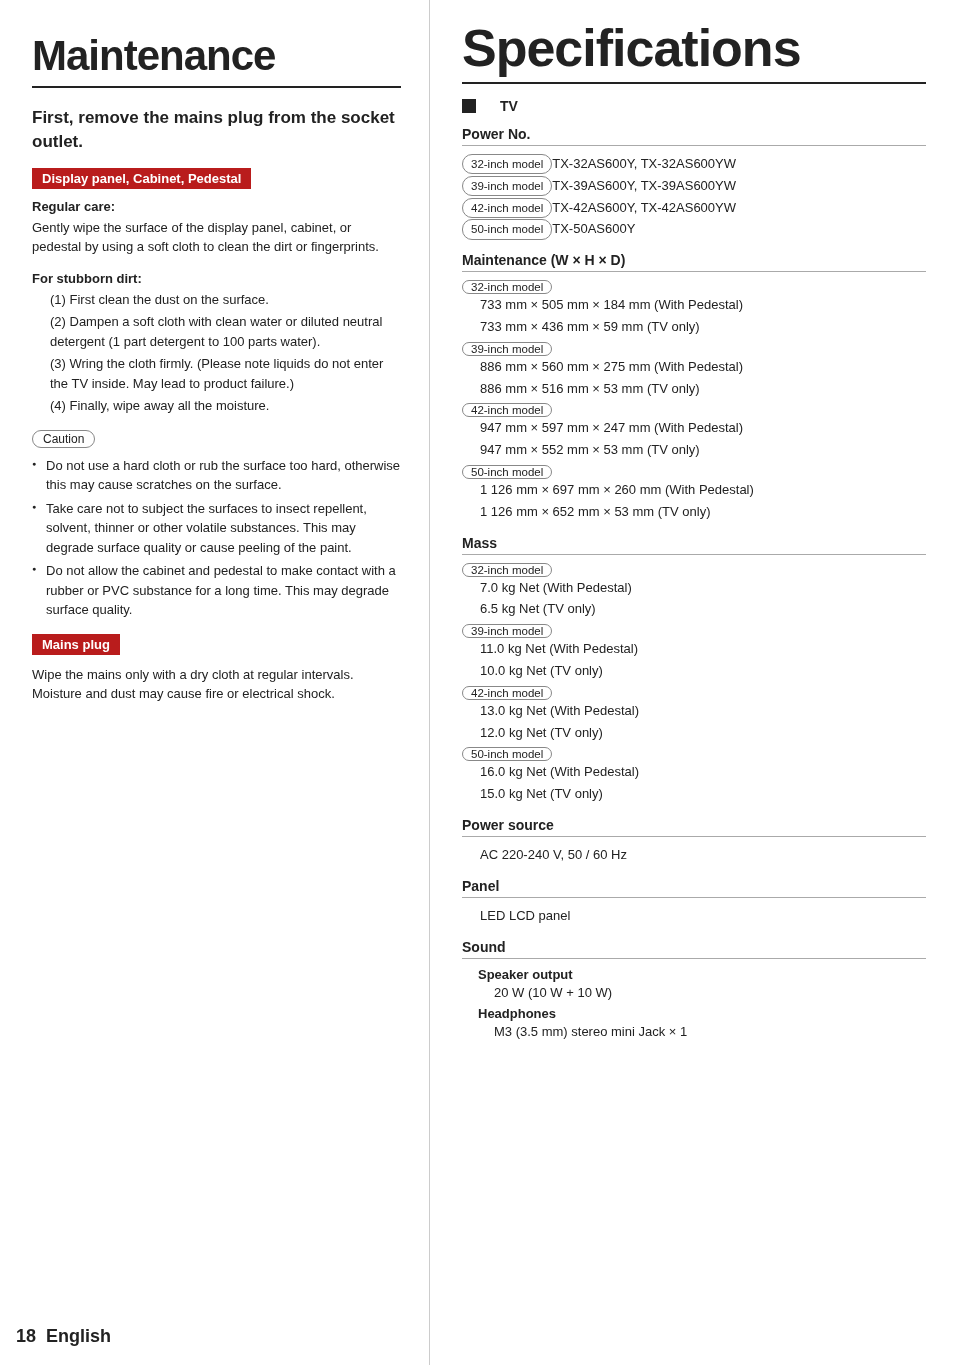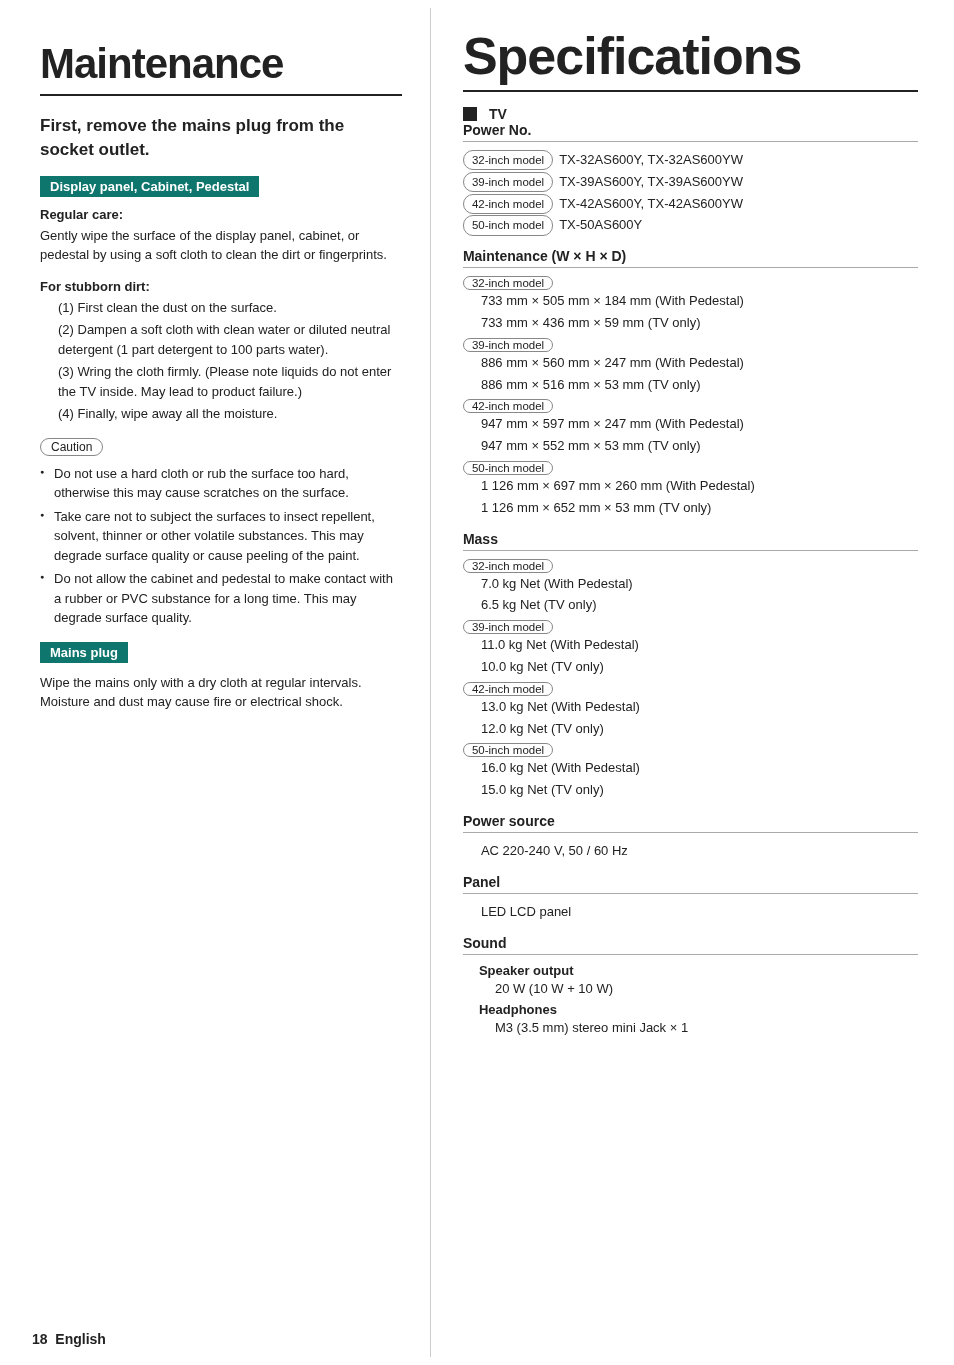--- a/index.html
+++ b/index.html
@@ -8,21 +8,21 @@
       font-size: 13px;
       color: #222;
       background: #fff;
       width: 954px;
       min-height: 1365px;
     }
     .page {
       display: flex;
       width: 954px;
       min-height: 1365px;
-      padding: 8px;
+      padding: 0;
       justify-content: flex-end;
     }
     
     .left-col {
       width: 430px;
       padding: 32px 28px 32px 32px;
       border-right: 1px solid #ccc;
     }
     
     .right-col {
@@ -41,21 +41,21 @@
       margin-bottom: 18px;
     }
     h2.section-intro {
       font-size: 17px;
       font-weight: bold;
       margin-bottom: 14px;
       line-height: 1.4;
     }
     .box-heading {
       display: inline-block;
-      background: #0f766e;
+      background: #b91c1c;
       color: #fff;
       font-size: 13px;
       font-weight: bold;
       padding: 3px 10px;
       margin-bottom: 10px;
     }
     .subsection {
       margin-bottom: 14px;
     }
     .subsection-title {
@@ -116,21 +116,22 @@
       margin-bottom: 4px;
     }
     .spec-rule {
       border: none;
       border-top: 2px solid #222;
       margin-bottom: 14px;
     }
     .tv-section-header {
       display: flex;
       align-items: center;
-      gap: 12px;
+      gap: 24px;
+      margin-bottom: 12px;
     }
     .tv-icon {
       width: 14px;
       height: 14px;
       background: #222;
       display: inline-block;
     }
     .tv-label {
       font-size: 14px;
       font-weight: bold;
@@ -144,21 +145,20 @@
       border-bottom: 1px solid #aaa;
       padding-bottom: 3px;
       margin-bottom: 8px;
     }
     .model-tag {
       display: inline-block;
       border: 1px solid #888;
       border-radius: 10px;
       padding: 0 8px;
       font-size: 11.5px;
-      margin-right: 6px;
       white-space: nowrap;
     }
     .spec-model-row {
       font-size: 13px;
       line-height: 1.6;
       display: flex;
       align-items: baseline;
       flex-wrap: nowrap;
       margin-bottom: 1px;
     }
@@ -193,22 +193,22 @@
     .sound-item-value {
       font-size: 13px;
       padding-left: 16px;
       line-height: 1.5;
     }
 
     
     .footer {
       position: absolute;
       bottom: 18px;
-      left: 32px;
-      font-size: 14px;
+      left: 16px;
+      font-size: 18px;
       font-weight: bold;
     }
     .page-wrapper {
       position: relative;
       width: 954px;
       min-height: 1365px;
     }
   </style>
 </head>
 <body>
@@ -292,21 +292,21 @@
               <div class="model-label-row">
                 <span class="model-tag">32-inch model</span>
               </div>
               <div class="spec-sub-indent">733 mm × 505 mm × 184 mm (With Pedestal)</div>
               <div class="spec-sub-indent">733 mm × 436 mm × 59 mm (TV only)</div>
             </div>
             <div class="model-block">
               <div class="model-label-row">
                 <span class="model-tag">39-inch model</span>
               </div>
-              <div class="spec-sub-indent">886 mm × 560 mm × 247 mm (With Pedestal)</div>
+              <div class="spec-sub-indent">886 mm × 560 mm × 275 mm (With Pedestal)</div>
               <div class="spec-sub-indent">886 mm × 516 mm × 53 mm (TV only)</div>
             </div>
             <div class="model-block">
               <div class="model-label-row">
                 <span class="model-tag">42-inch model</span>
               </div>
               <div class="spec-sub-indent">947 mm × 597 mm × 247 mm (With Pedestal)</div>
               <div class="spec-sub-indent">947 mm × 552 mm × 53 mm (TV only)</div>
             </div>
             <div class="model-block">

